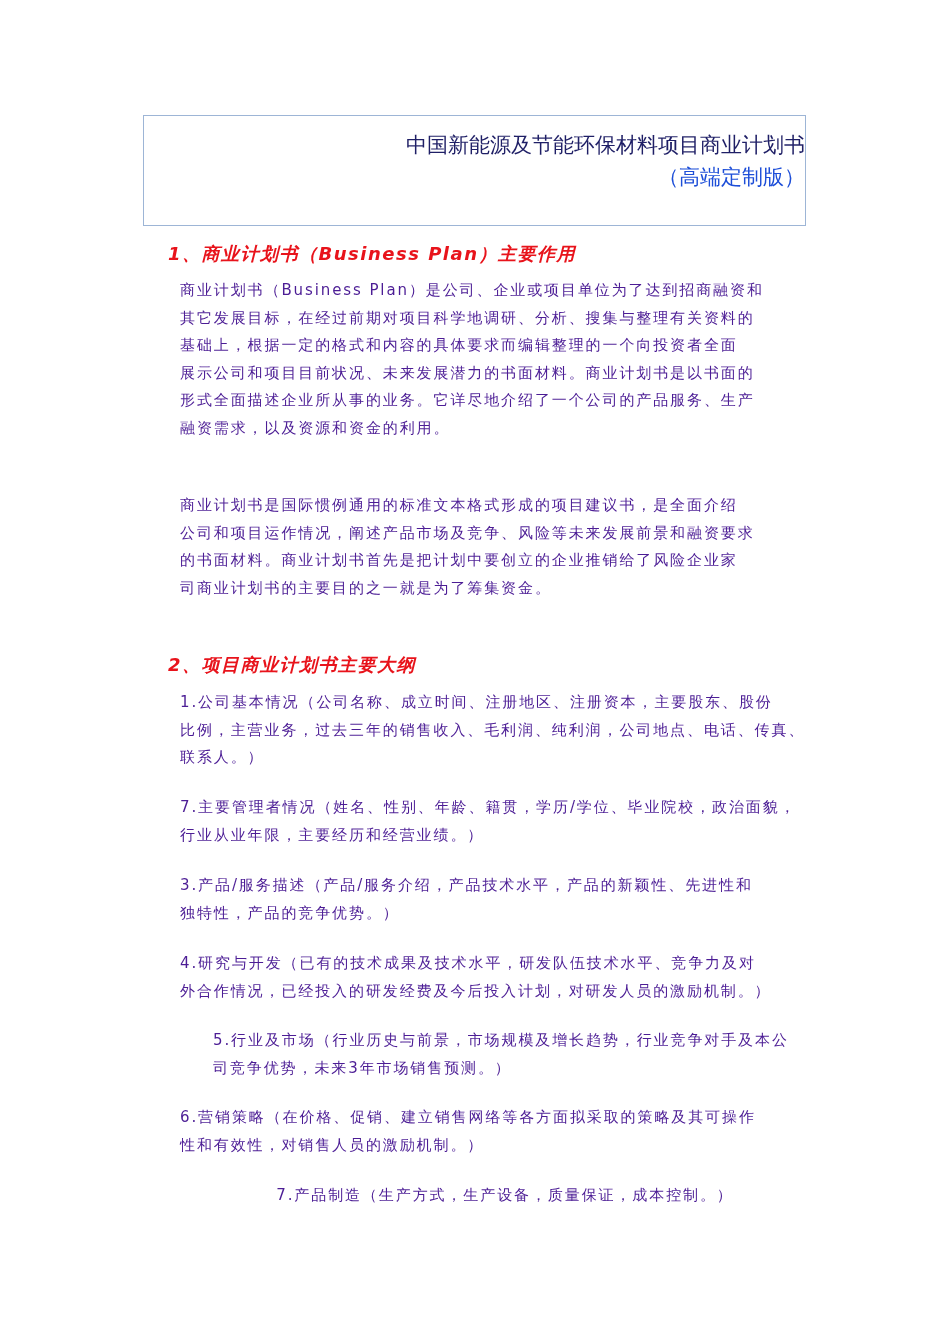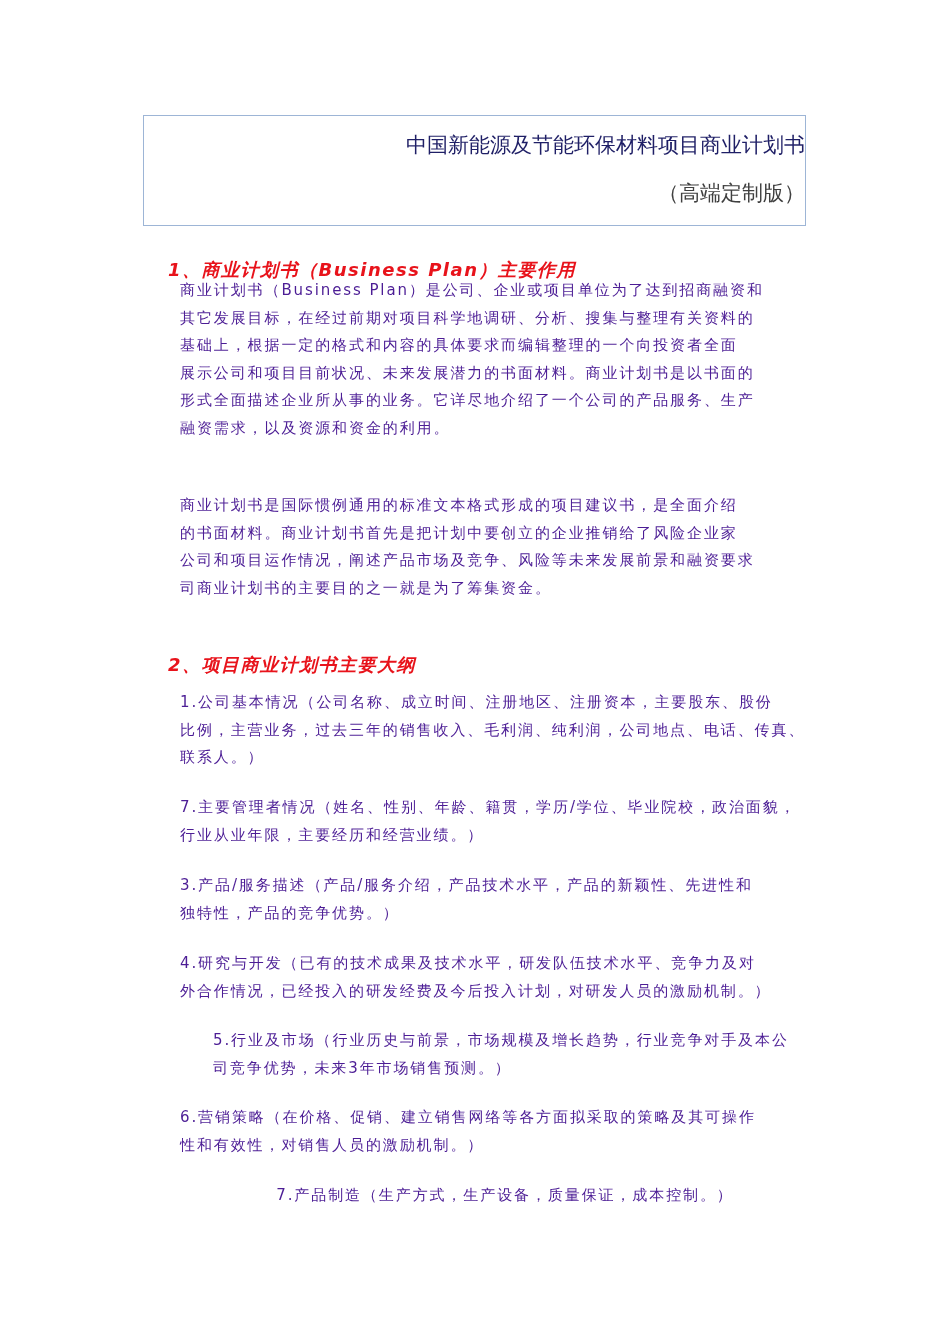--- a/index.html
+++ b/index.html
@@ -35,23 +35,23 @@
       left: 0; right: 0;
       top: 14px;
       font-size: 21px;
       color: #1f1f66;
       letter-spacing: 0px;
       line-height: 30px;
     }
     .title-sub {
       position: absolute;
       left: 0; right: 0;
-      top: 62px;
+      top: 46px;
       font-size: 21px;
-      color: #404040;
+      color: #1d4ed8;
       line-height: 30px;
     }
     .section-heading {
       position: absolute;
       left: 168px;
       font-size: 18px;
       font-weight: bold;
       font-style: italic;
       color: #e8131b;
       letter-spacing: 1.5px;
@@ -75,35 +75,35 @@
 </head>
 <body>
 
 <div class="page">
 
   <div class="title-box">
     <div class="title-main">中国新能源及节能环保材料项目商业计划书</div>
     <div class="title-sub">（高端定制版）</div>
   </div>
 
-  <div class="section-heading" style="top:241px;margin-top:16px;">1、商业计划书（Business Plan）主要作用</div>
+  <div class="section-heading" style="top:241px;">1、商业计划书（Business Plan）主要作用</div>
 
   <div class="para" style="top:277px;">
     <span class="line">商业计划书（Business Plan）是公司、企业或项目单位为了达到招商融资和</span>
     <span class="line">其它发展目标，在经过前期对项目科学地调研、分析、搜集与整理有关资料的</span>
     <span class="line">基础上，根据一定的格式和内容的具体要求而编辑整理的一个向投资者全面</span>
     <span class="line">展示公司和项目目前状况、未来发展潜力的书面材料。商业计划书是以书面的</span>
     <span class="line">形式全面描述企业所从事的业务。它详尽地介绍了一个公司的产品服务、生产</span>
     <span class="line">融资需求，以及资源和资金的利用。</span>
   </div>
 
   <div class="para" style="top:492px;">
     <span class="line">商业计划书是国际惯例通用的标准文本格式形成的项目建议书，是全面介绍</span>
+    <span class="line">公司和项目运作情况，阐述产品市场及竞争、风险等未来发展前景和融资要求</span>
     <span class="line">的书面材料。商业计划书首先是把计划中要创立的企业推销给了风险企业家</span>
-    <span class="line">公司和项目运作情况，阐述产品市场及竞争、风险等未来发展前景和融资要求</span>
     <span class="line">司商业计划书的主要目的之一就是为了筹集资金。</span>
   </div>
 
   <div class="section-heading" style="top:652px;">2、项目商业计划书主要大纲</div>
 
   <div class="para" style="top:689px;">
     <span class="line">1.公司基本情况（公司名称、成立时间、注册地区、注册资本，主要股东、股份</span>
     <span class="line">比例，主营业务，过去三年的销售收入、毛利润、纯利润，公司地点、电话、传真、</span>
     <span class="line">联系人。）</span>
   </div>

